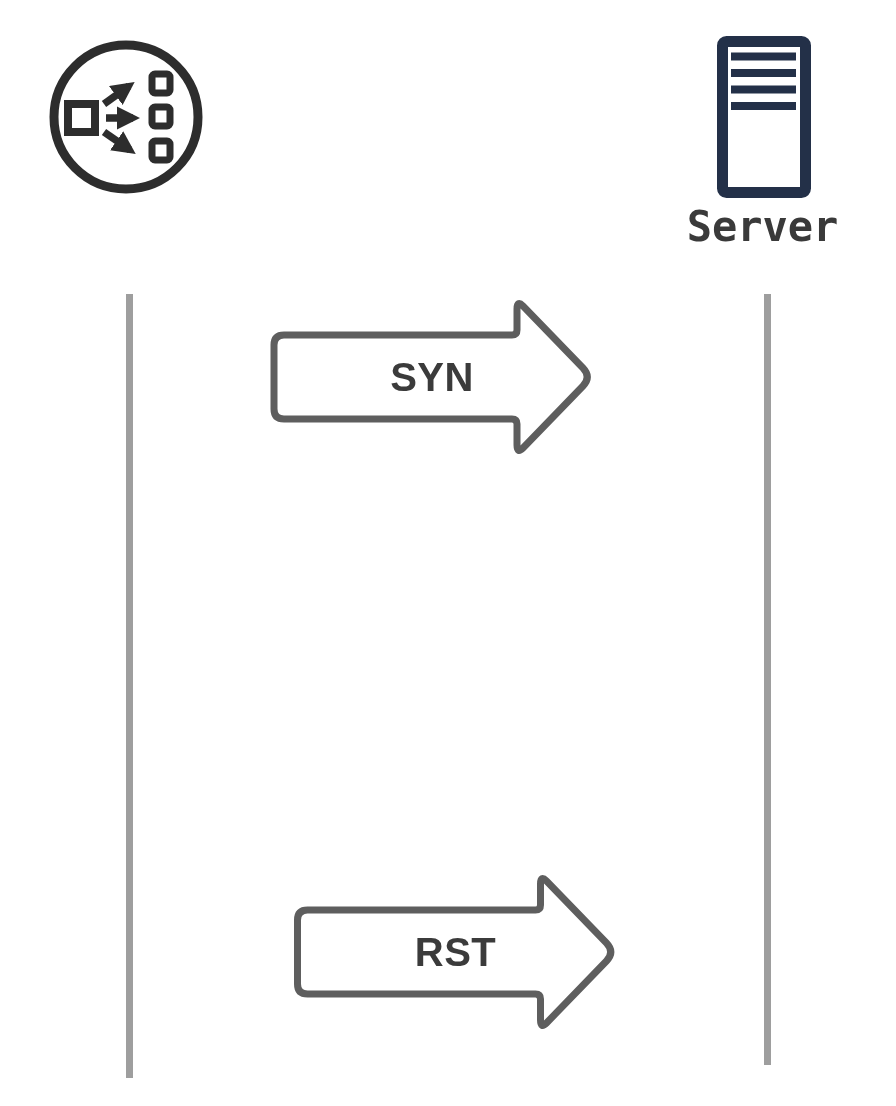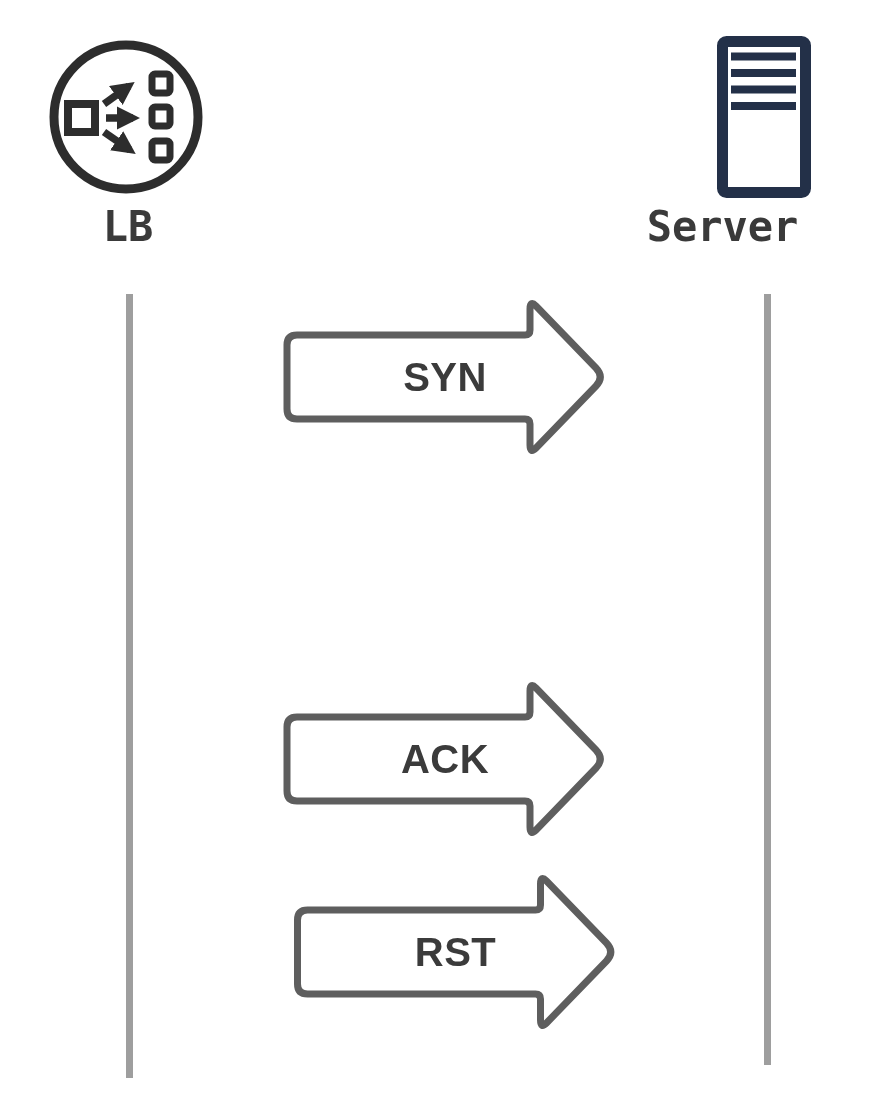--- a/index.html
+++ b/index.html
@@ -53,21 +53,21 @@
     font-family: "DejaVu Sans Mono", monospace;
     font-weight: bold;
     font-size: 42px;
     line-height: 44px;
     text-align: center;
     color: var(--actor-label, #3a3a3a);
     letter-spacing: 0px;
     white-space: nowrap;
   }
   .actor-label.lb { left: 46px; width: 164px; }
-  .actor-label.server { left: 640px; width: 165px; }
+  .actor-label.server { left: 680px; width: 165px; }
 
   
   .lifeline {
     position: absolute;
     width: 7px;
     background: var(--lifeline, #9e9e9e);
   }
   .lifeline.lb { left: 126px; top: 294px; height: 784px; }
   .lifeline.server { left: 764px; top: 294px; height: 771px; }
 
@@ -95,21 +95,21 @@
     display: flex;
     align-items: center;
     justify-content: center;
     font-family: "Liberation Sans", sans-serif;
     font-weight: bold;
     font-size: 40px;
     color: var(--arrow-label, #3b3b3b);
     letter-spacing: 0.5px;
     pointer-events: none;
   }
-  .msg-syn     { left: 283px; top: 297px; }
+  .msg-syn     { left: 270px; top: 297px; }
   .msg-synack  { left: 287px; top: 488px; }
   .msg-ack     { left: 283px; top: 679px; }
   .msg-rst     { left: 283px; top: 872px; padding-left: 21px; }
 </style>
 </head>
 <body>
 
 <div class="canvas">
 
   <svg class="actor-icon lb-icon" viewBox="0 0 160 160">
@@ -120,21 +120,20 @@
     </defs>
     <circle class="stroke" cx="80" cy="80" r="72" stroke-width="9"></circle>
     <rect class="stroke" x="22" y="67" width="27" height="28" stroke-width="8"></rect>
     <rect class="stroke" x="106" y="37" width="18" height="19" rx="3" stroke-width="7"></rect>
     <rect class="stroke" x="106" y="70" width="18" height="19" rx="3" stroke-width="7"></rect>
     <rect class="stroke" x="106" y="104" width="18" height="19" rx="3" stroke-width="7"></rect>
     <line class="stroke" x1="58" y1="67" x2="83" y2="49" stroke-width="7.5" marker-end="url(#ah)"></line>
     <line class="stroke" x1="60" y1="81" x2="87" y2="81" stroke-width="7.5" marker-end="url(#ah)"></line>
     <line class="stroke" x1="58" y1="95" x2="84" y2="113" stroke-width="7.5" marker-end="url(#ah)"></line>
   </svg>
-  <div class="actor-label lb">LB</div>
 
   <svg class="actor-icon server-icon" viewBox="0 0 104 172">
     <rect class="frame" x="10.5" y="10.5" width="83" height="151" rx="4"></rect>
     <rect class="bar" x="19" y="21.5" width="65" height="8"></rect>
     <rect class="bar" x="19" y="38" width="65" height="8"></rect>
     <rect class="bar" x="19" y="54.5" width="65" height="8"></rect>
     <rect class="bar" x="19" y="71" width="65" height="8"></rect>
   </svg>
   <div class="actor-label server">Server</div>
 
@@ -144,28 +143,20 @@
   <div class="message msg-syn">
     <svg viewBox="0 0 324 160">
       <path class="arrow-shape" d="M 14 38 H 242 Q 247 38 247 33 V 12 Q 247 3 253 9
         L 313 71 Q 321.5 80 313 89 L 253 151 Q 247 157 247 148 V 127 Q 247 122 242 122
         H 14 Q 4 122 4 112 V 48 Q 4 38 14 38 Z"></path>
     </svg>
     <span class="message-label">SYN</span>
   </div>
 
 
-  <div class="message msg-ack">
-    <svg viewBox="0 0 324 160">
-      <path class="arrow-shape" d="M 14 38 H 242 Q 247 38 247 33 V 12 Q 247 3 253 9
-        L 313 71 Q 321.5 80 313 89 L 253 151 Q 247 157 247 148 V 127 Q 247 122 242 122
-        H 14 Q 4 122 4 112 V 48 Q 4 38 14 38 Z"></path>
-    </svg>
-    <span class="message-label">ACK</span>
-  </div>
 
   <div class="message msg-rst">
     <svg viewBox="0 0 324 160">
       <path class="arrow-shape" d="M 14 38 H 242 Q 247 38 247 33 V 12 Q 247 3 253 9
         L 313 71 Q 321.5 80 313 89 L 253 151 Q 247 157 247 148 V 127 Q 247 122 242 122
         H 14 Q 4 122 4 112 V 48 Q 4 38 14 38 Z"></path>
     </svg>
     <span class="message-label">RST</span>
   </div>
 

